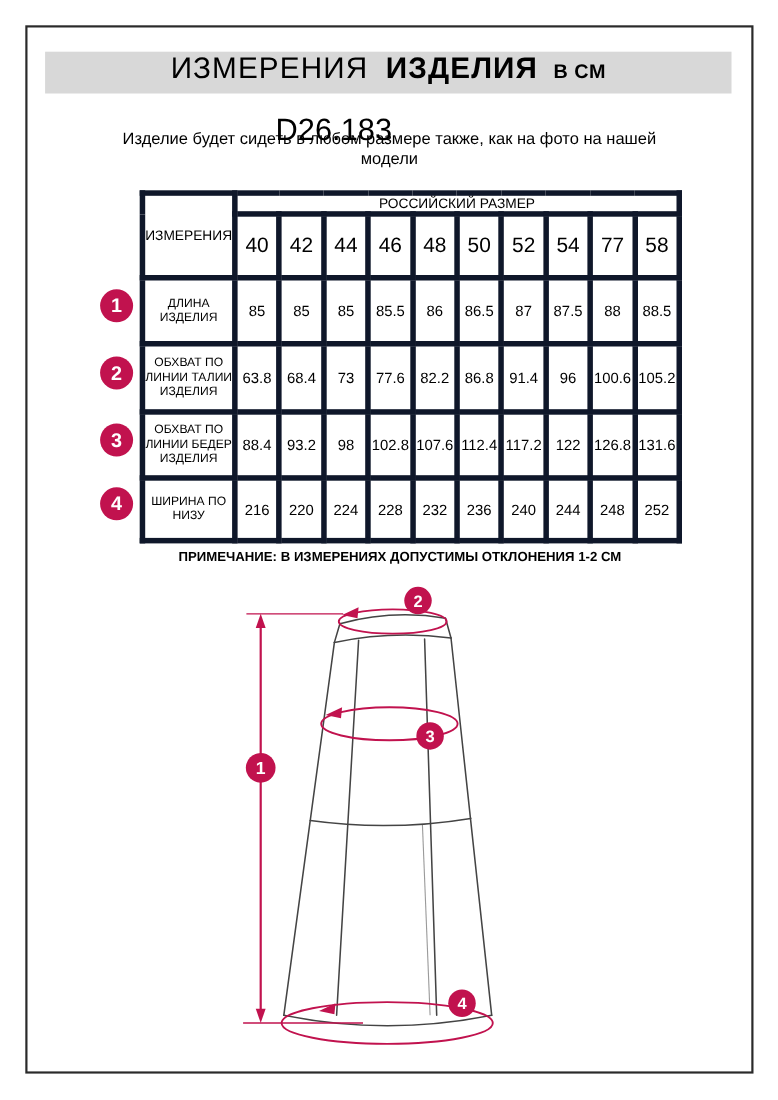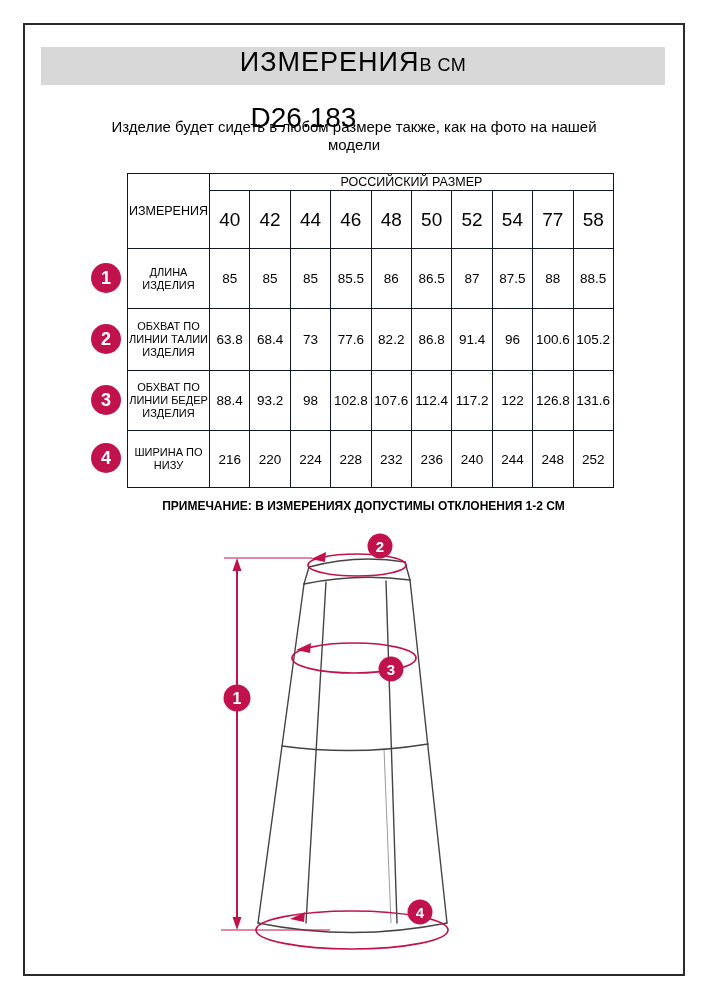--- a/index.html
+++ b/index.html
@@ -13,35 +13,35 @@
     position:absolute; left:23px; top:23px; width:662px; height:953px;
     border:2px solid #2a2a2a; background:#fff;
   }
   .banner {
     position:absolute; left:41px; top:47px; width:624px; height:38px;
     background:#d8d8d8;
     display:flex; align-items:baseline; justify-content:center;
   }
   .banner .t1 { font-size:27px; font-weight:400; letter-spacing:1px; }
   .banner .t2 { font-size:27px; font-weight:700; letter-spacing:1px; margin:0 14px 0 16px; }
-  .banner .t3 { font-size:18px; font-weight:400; letter-spacing:0.5px; }
+  .banner .t3 { font-size:18px; font-weight:700; letter-spacing:0.5px; }
   .model {
     position:absolute; left:0; top:102px; width:607px;
     text-align:center; font-size:28px;
   }
   .subtitle {
     position:absolute; left:94px; top:118px; width:520px;
     text-align:center; font-size:15px; line-height:18px;
   }
   table.size-table {
     position:absolute; left:127px; top:173px;
     border-collapse:collapse; table-layout:fixed;
   }
   table.size-table td, table.size-table th {
-    border:1px solid #0f172a; text-align:center; vertical-align:middle;
+    border:5px solid #0f172a; text-align:center; vertical-align:middle;
     padding:0; font-weight:normal; background:#fff;
   }
   tr.hrow1 { height:17px; }
   tr.hrow2 { height:58px; }
   tr.drow1 { height:60px; }
   tr.drow2 { height:62px;margin-left:47px; }
   tr.drow3 { height:60px; }
   tr.drow4 { height:57px; }
   .corner { font-size:12.5px; }
   .ghead  { font-size:12.5px; }
@@ -70,20 +70,21 @@
            font-family:"Liberation Sans", sans-serif; }
   .mtxt1 { font-size:16px; }
 </style>
 </head>
 <body>
 
 <div class="frame"></div>
 
 <div class="banner">
   <span class="t1">ИЗМЕРЕНИЯ</span>
+  <span class="t2">ИЗДЕЛИЯ</span>
   <span class="t3">В СМ</span>
 </div>
 
 <div class="model">D26.183</div>
 
 <div class="subtitle">Изделие будет сидеть в любом размере также, как на фото на нашей модели</div>
 
 <table class="size-table">
   <colgroup>
     <col style="width:82px">

